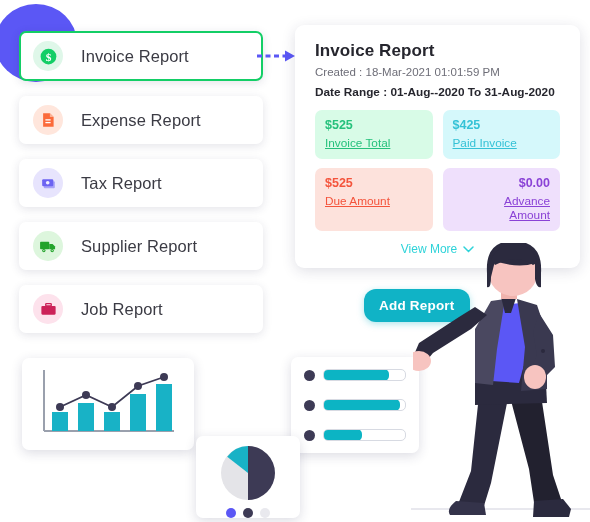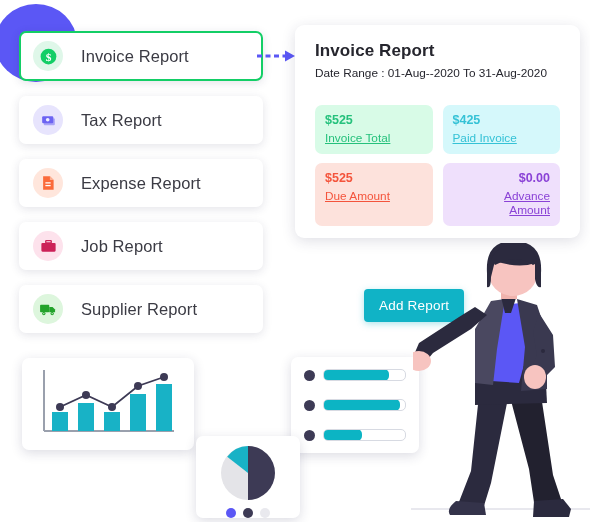--- a/index.html
+++ b/index.html
@@ -99,22 +99,22 @@
     letter-spacing: .1px;
   }
   .detail-created {
     font-size: 11.5px;
     color: #6e6e78;
     margin-bottom: 7px;
   }
   .detail-range {
     font-size: 11.8px;
     color: #26262e;
-    font-weight: normal;
-    margin-bottom: 25px;
+    font-weight: bold;
+    margin-bottom: 11px;
     white-space: nowrap;
   }
   .tile-grid {
     display: grid;
     grid-template-columns: 1fr 1fr;
     gap: 9px 10px;
   }
   .tile {
     border-radius: 7px;
     padding: 8px 10px 9px 10px;
@@ -140,23 +140,23 @@
   }
 
   
   .add-btn {
     position: absolute;
     left: 364px;
     top: 289px;
     background: #10b3c6;
     color: #ffffff;
     font-size: 13.5px;
-    font-weight: normal;
+    font-weight: bold;
     border: none;
-    border-radius: 4px;
+    border-radius: 12px;
     padding: 9px 15px;
     cursor: pointer;
     box-shadow: 0 2px 7px rgba(16, 179, 198, 0.35);
     letter-spacing: .2px;
   }
 
   
   .barchart-card {
     position: absolute;
     left: 22px;
@@ -269,77 +269,78 @@
   <div class="report-list">
 
     <div class="report-item active">
       <span class="icon-circle" style="background:#dff7e9;">
         <svg width="21" height="21" viewBox="0 0 24 24">
           <circle cx="12" cy="12" r="9" fill="#13ce66"></circle>
           <text x="12" y="16.6" text-anchor="middle" font-family="Liberation Serif, serif" font-size="13" font-weight="bold" fill="#ffffff">$</text>
         </svg>
       </span>
       <span class="report-label">Invoice Report</span>
-    </div>
-
-    <div class="report-item">
-      <span class="icon-circle" style="background:#e7e4fd;">
-        <svg width="19" height="19" viewBox="0 0 24 24">
-          <rect x="6" y="9" width="14" height="9" rx="1.4" fill="#a9a3f7"></rect>
-          <rect x="4" y="6.5" width="14" height="9" rx="1.4" fill="#6c63f2"></rect>
-          <circle cx="11" cy="11" r="2.3" fill="#efeeff"></circle>
-        </svg>
-      </span>
-      <span class="report-label">Tax Report</span>
     </div>
 
     <div class="report-item">
       <span class="icon-circle" style="background:#ffe6dc;">
         <svg width="18" height="18" viewBox="0 0 24 24">
           <path d="M5.5 3 h9 l5 5 v13 a0 0 0 0 1 0 0 h-14 z" fill="#fb6a3a"></path>
           <path d="M14.5 3 l5 5 h-5 z" fill="#fcb296"></path>
           <rect x="8.5" y="11" width="7" height="1.7" fill="#ffffff"></rect>
           <rect x="8.5" y="14.6" width="7" height="1.7" fill="#ffffff"></rect>
         </svg>
       </span>
       <span class="report-label">Expense Report</span>
     </div>
 
     <div class="report-item">
-      <span class="icon-circle" style="background:#fde2ec;">
+      <span class="icon-circle" style="background:#e7e4fd;">
         <svg width="19" height="19" viewBox="0 0 24 24">
-          <rect x="8.5" y="4.5" width="7" height="3" rx="0.8" fill="none" stroke="#cc2158" stroke-width="1.7"></rect>
-          <rect x="3" y="7.5" width="18" height="11" rx="1.4" fill="#cc2158"></rect>
+          <rect x="6" y="9" width="14" height="9" rx="1.4" fill="#a9a3f7"></rect>
+          <rect x="4" y="6.5" width="14" height="9" rx="1.4" fill="#6c63f2"></rect>
+          <circle cx="11" cy="11" r="2.3" fill="#efeeff"></circle>
         </svg>
       </span>
-      <span class="report-label">Job Report</span>
+      <span class="report-label">Tax Report</span>
     </div>
 
     <div class="report-item">
       <span class="icon-circle" style="background:#ddf6dd;">
         <svg width="20" height="20" viewBox="0 0 24 24">
           <rect x="2.5" y="7" width="11" height="9" rx="1" fill="#23a32b"></rect>
           <path d="M13.5 9.5 h4 l3 3 v3.5 h-7 z" fill="#23a32b"></path>
           <circle cx="7" cy="17.5" r="2" fill="#23a32b"></circle>
           <circle cx="17" cy="17.5" r="2" fill="#23a32b"></circle>
           <circle cx="7" cy="17.5" r="0.8" fill="#ddf6dd"></circle>
           <circle cx="17" cy="17.5" r="0.8" fill="#ddf6dd"></circle>
         </svg>
       </span>
       <span class="report-label">Supplier Report</span>
     </div>
+
+    <div class="report-item">
+      <span class="icon-circle" style="background:#fde2ec;">
+        <svg width="19" height="19" viewBox="0 0 24 24">
+          <rect x="8.5" y="4.5" width="7" height="3" rx="0.8" fill="none" stroke="#cc2158" stroke-width="1.7"></rect>
+          <rect x="3" y="7.5" width="18" height="11" rx="1.4" fill="#cc2158"></rect>
+        </svg>
+      </span>
+      <span class="report-label">Job Report</span>
+    </div>
   </div>
 
   <svg class="arrow" viewBox="0 0 40 14">
     <line x1="1" y1="7" x2="29" y2="7" stroke="#5b57f5" stroke-width="3" stroke-dasharray="5,3.5"></line>
     <path d="M29 1.5 L39 7 L29 12.5 Z" fill="#5b57f5"></path>
   </svg>
 
   <div class="detail-card">
     <div class="detail-title">Invoice Report</div>
+    <div class="detail-created">Created : 18-Mar-2021 01:01:59 PM</div>
     <div class="detail-range">Date Range : 01-Aug--2020 To   31-Aug-2020</div>
 
     <div class="tile-grid">
       <div class="tile" style="background:#d8fbe7;">
         <div class="tile-value" style="color:#25c17c;">$525</div>
         <div class="tile-label" style="color:#25c17c;">Invoice Total</div>
       </div>
       <div class="tile" style="background:#d5f8fb;">
         <div class="tile-value" style="color:#35c2d6;">$425</div>
         <div class="tile-label" style="color:#35c2d6;">Paid Invoice</div>
@@ -347,20 +348,26 @@
       <div class="tile" style="background:#fde2dc;">
         <div class="tile-value" style="color:#f4543c;">$525</div>
         <div class="tile-label" style="color:#f4543c;">Due Amount</div>
       </div>
       <div class="tile" style="background:#efe0fc;text-align:right;">
         <div class="tile-value" style="color:#8a42d6;">$0.00</div>
         <div class="tile-label" style="color:#8a42d6;margin-left:10px;">Advance Amount</div>
       </div>
     </div>
 
+    <div class="view-more">
+      <span>View More</span>
+      <svg width="11" height="7" viewBox="0 0 11 7">
+        <path d="M1 1 L5.5 5.5 L10 1" fill="none" stroke="#2ed3d9" stroke-width="1.5" stroke-linecap="round"></path>
+      </svg>
+    </div>
   </div>
 
   <button class="add-btn">Add Report</button>
 
   <div class="barchart-card">
     <svg width="172" height="92" viewBox="0 0 172 92">
       <line x1="22" y1="12" x2="22" y2="73" stroke="#9aa0ad" stroke-width="2"></line>
       <line x1="22" y1="73" x2="152" y2="73" stroke="#9aa0ad" stroke-width="2"></line>
       <rect x="30" y="54" width="16" height="19" fill="#18b2c6"></rect>
       <rect x="56" y="45" width="16" height="28" fill="#18b2c6"></rect>

